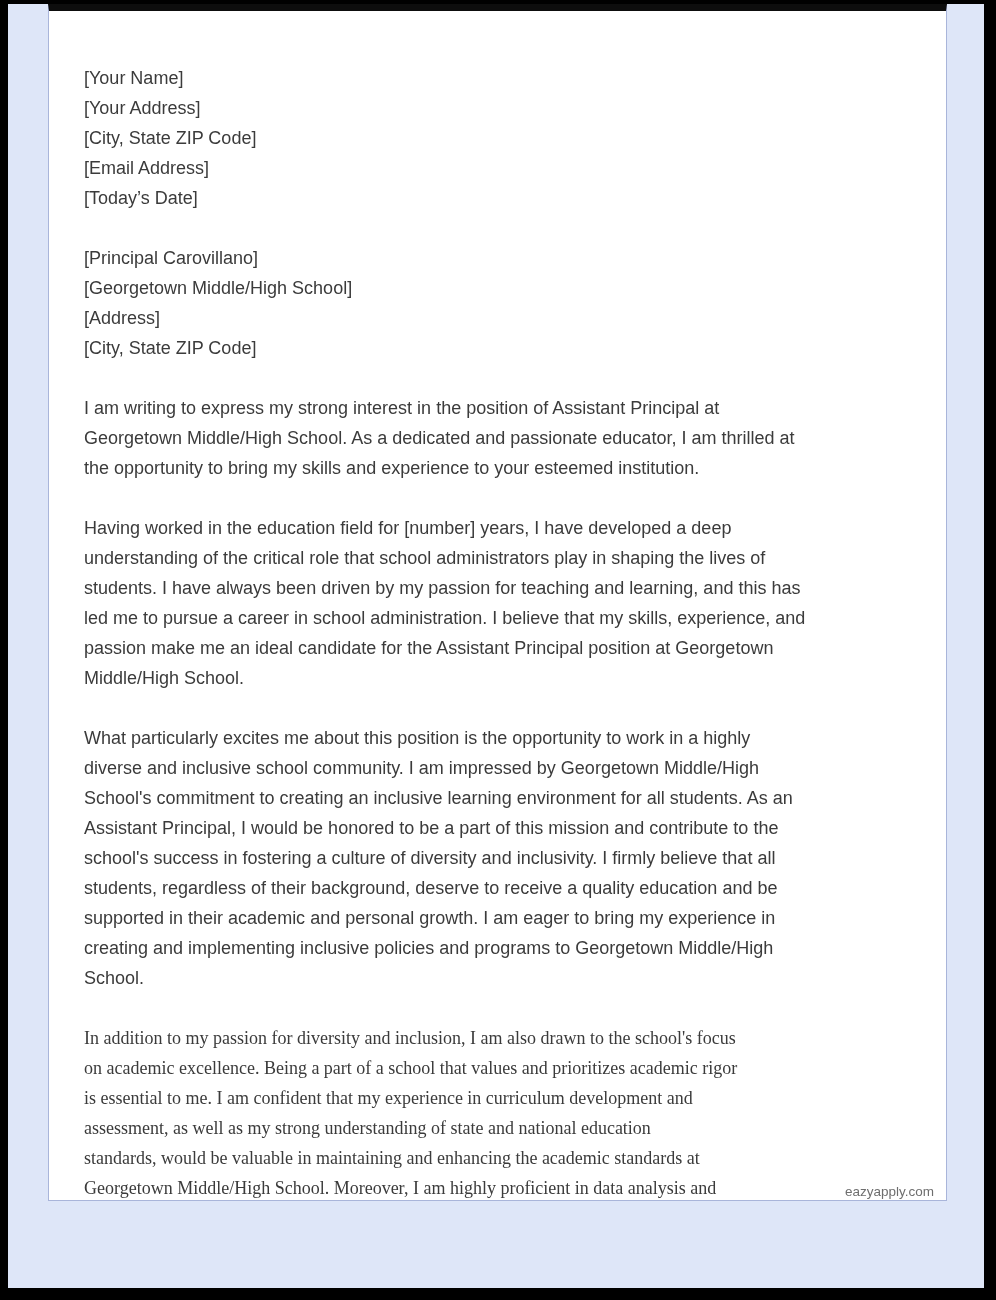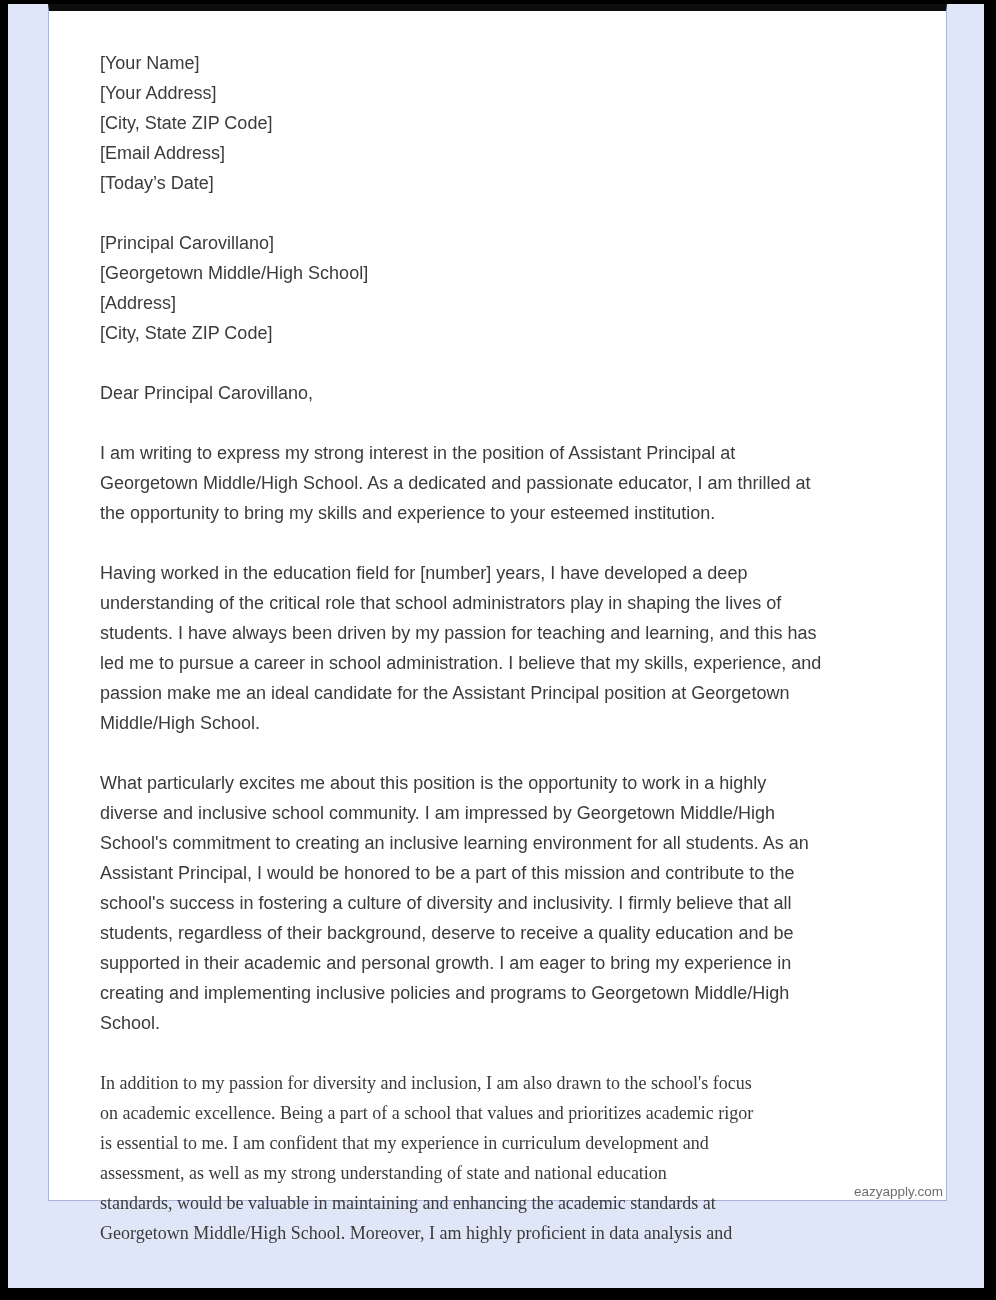--- a/index.html
+++ b/index.html
@@ -49,33 +49,34 @@
     margin-left: 40px;
     width: 899px;
     height: 1197px;            
     background: #ffffff;
     border-top: 7px solid #0d0d0d;
     border-left: 1px solid #a9b5da;
     border-right: 1px solid #a9b5da;
     border-bottom: 1px solid #a9b5da;
   }
   .page-content {
-    padding: 37px 20px 0 51px;
+    padding: 37px 20px 0 35px;
     color: #3b3b3b;
     font-size: 18px;
     line-height: 30px;
+    margin-top: 15px;
   }
   .block {
     margin: 0 0 30px 0;
     white-space: pre;
   }
   .block:last-child { margin-bottom: 0; font-family: Liberation Serif, serif; }
   .watermark {
     position: absolute;
-    right: 3px;
+    right: 12px;
     bottom: 1px;
     font-size: 13.5px;
     line-height: 15px;
     color: #6e6e6e;
     white-space: nowrap;
   }
 </style>
 </head>
 <body>
 
@@ -89,21 +90,20 @@
 [Your Address]
 [City, State ZIP Code]
 [Email Address]
 [Today’s Date]</div>
 
       <div class="block">[Principal Carovillano]
 [Georgetown Middle/High School]
 [Address]
 [City, State ZIP Code]</div>
 
-      <div class="block">Dear Principal Carovillano,</div>
 
       <div class="block">I am writing to express my strong interest in the position of Assistant Principal at
 Georgetown Middle/High School. As a dedicated and passionate educator, I am thrilled at
 the opportunity to bring my skills and experience to your esteemed institution.</div>
 
       <div class="block">Having worked in the education field for [number] years, I have developed a deep
 understanding of the critical role that school administrators play in shaping the lives of
 students. I have always been driven by my passion for teaching and learning, and this has
 led me to pursue a career in school administration. I believe that my skills, experience, and
 passion make me an ideal candidate for the Assistant Principal position at Georgetown

